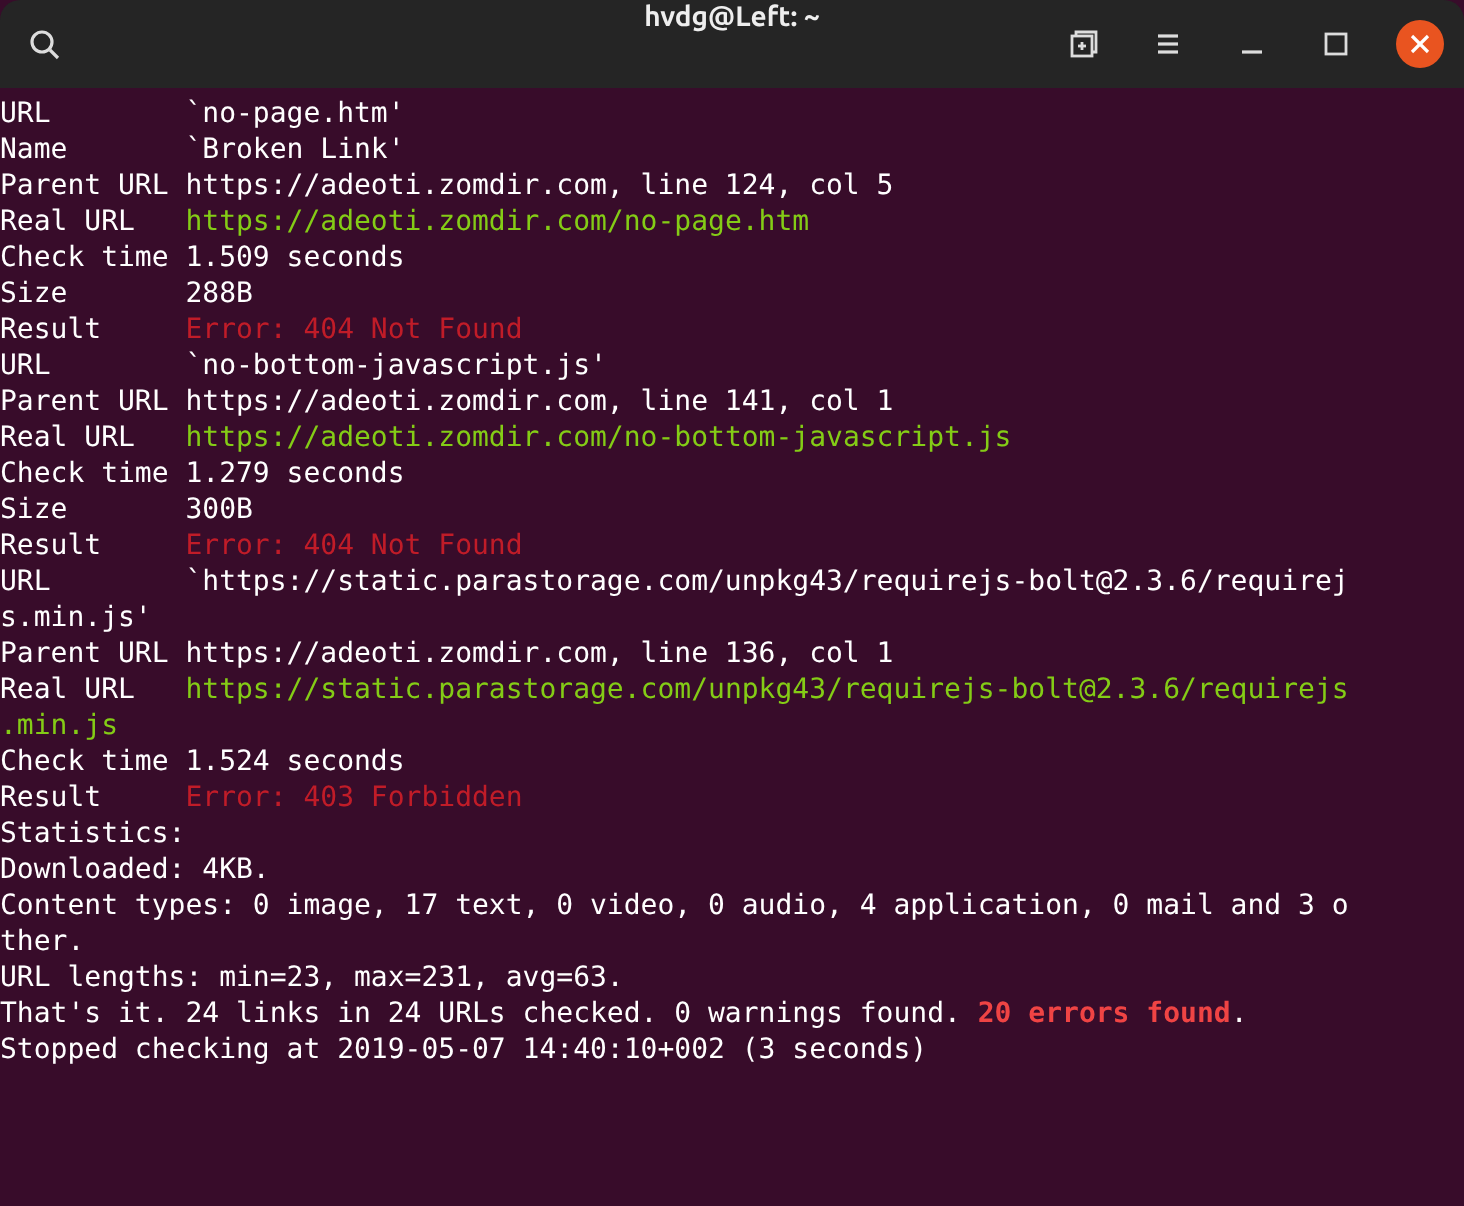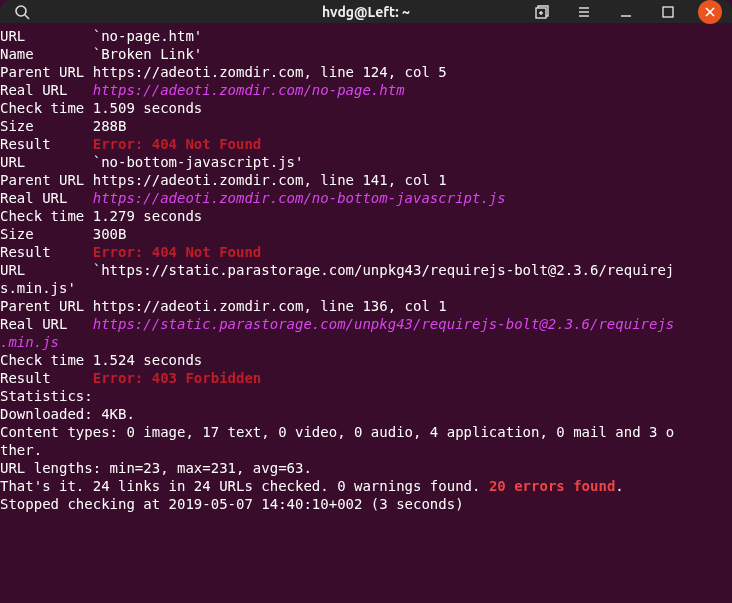--- a/index.html
+++ b/index.html
@@ -7,24 +7,23 @@
     width: 732px;
     height: 603px;
     background: #380c2a;
     font-family: "DejaVu Sans Mono", "Liberation Mono", monospace;
     font-size: 14px;
     color: #ffffff;
     overflow: hidden;
     border-radius: 10px;
   }
   .titlebar {
-    height: 23px;
+    height: 44px;
     background: #252525;
     display: flex;
-    align-items: center;
     padding: 0 10px;
     position: relative;
   }
   .title {
     position: absolute;
     left: 0; right: 0;
     text-align: center;
     font-family: Ubuntu, sans-serif;
     font-size: 14px;
     font-weight: 600;
@@ -53,22 +52,22 @@
     cursor: pointer;
   }
   svg { display: block; }
   .terminal {
     padding: 4px 16px 0 0;
     line-height: 18px;
     letter-spacing: 0;
     white-space: pre;
   }
   .line { white-space: pre; }
-  .link { color: #d946ef; font-style: italic; }
-  .err  { color: #c01c28; font-weight: bold; }
+  .link { color: #84cc16; }
+  .err  { color: #c01c28; font-weight: normal; }
   .errfound { color: #ef4444; font-weight: bold; }
 </style>
 </head>
 <body>
 
 <div class="titlebar">
   <div class="title-left">
     <div class="icon-btn">
       <svg width="16" height="16" viewBox="0 0 16 16" fill="none" stroke="#ddd" stroke-width="1.6">
         <circle cx="7" cy="7" r="5"></circle>

